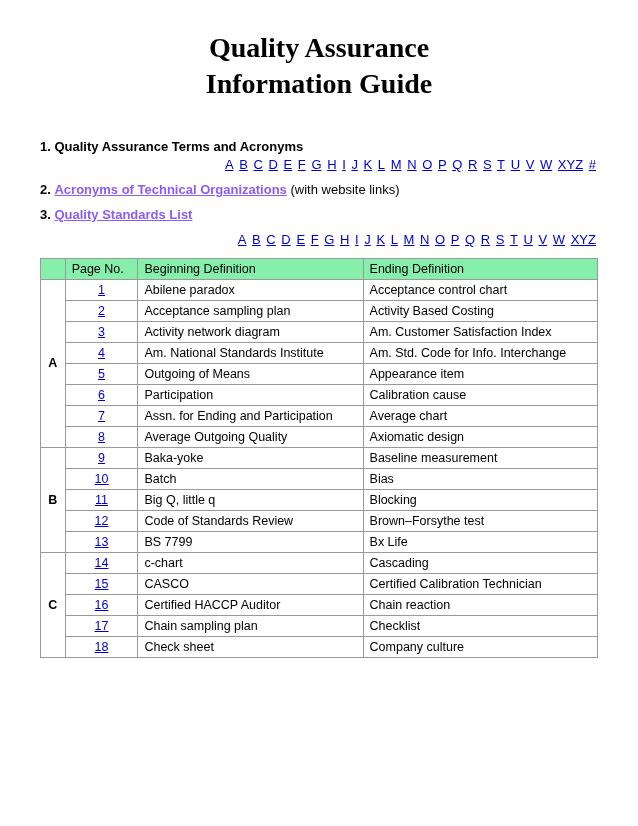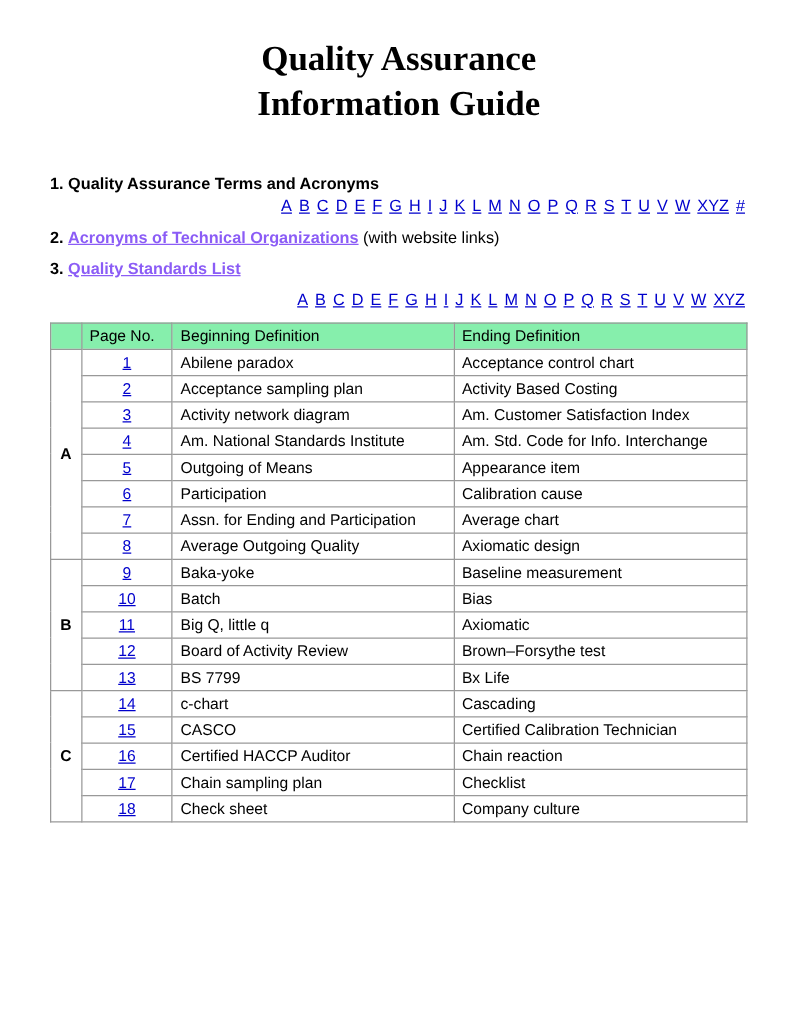--- a/index.html
+++ b/index.html
@@ -239,25 +239,25 @@
               <td>Baseline measurement</td>
             </tr>
             <tr>
               <td class="page-cell"><a href="#">10</a></td>
               <td>Batch</td>
               <td>Bias</td>
             </tr>
             <tr>
               <td class="page-cell"><a href="#">11</a></td>
               <td>Big Q, little q</td>
-              <td>Axiomatic</td>
+              <td>Blocking</td>
             </tr>
             <tr>
               <td class="page-cell"><a href="#">12</a></td>
-              <td>Board of Activity Review</td>
+              <td>Code of Standards Review</td>
               <td>Brown–Forsythe test</td>
             </tr>
             <tr>
               <td class="page-cell"><a href="#">13</a></td>
               <td>BS 7799</td>
               <td>Bx Life</td>
             </tr>
             <tr>
               <td class="letter-cell" rowspan="5">C</td>
               <td class="page-cell"><a href="#">14</a></td>

